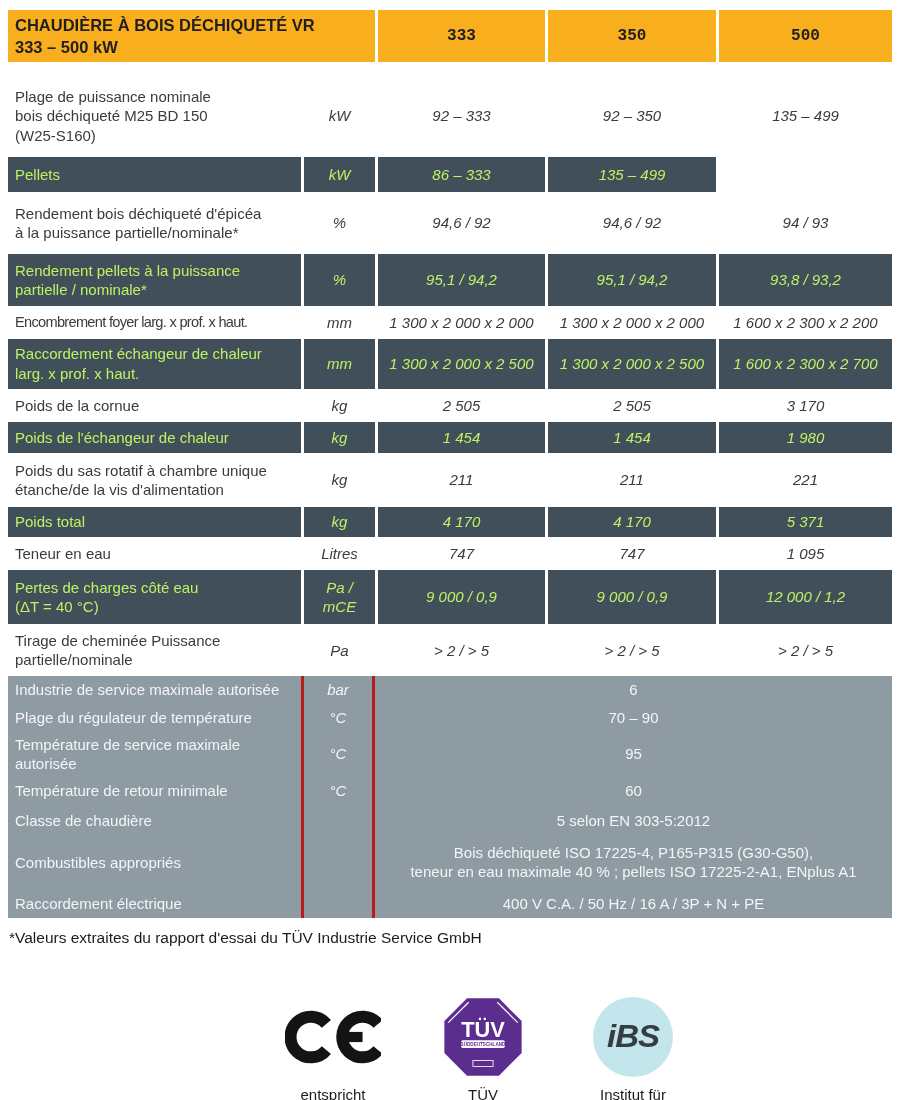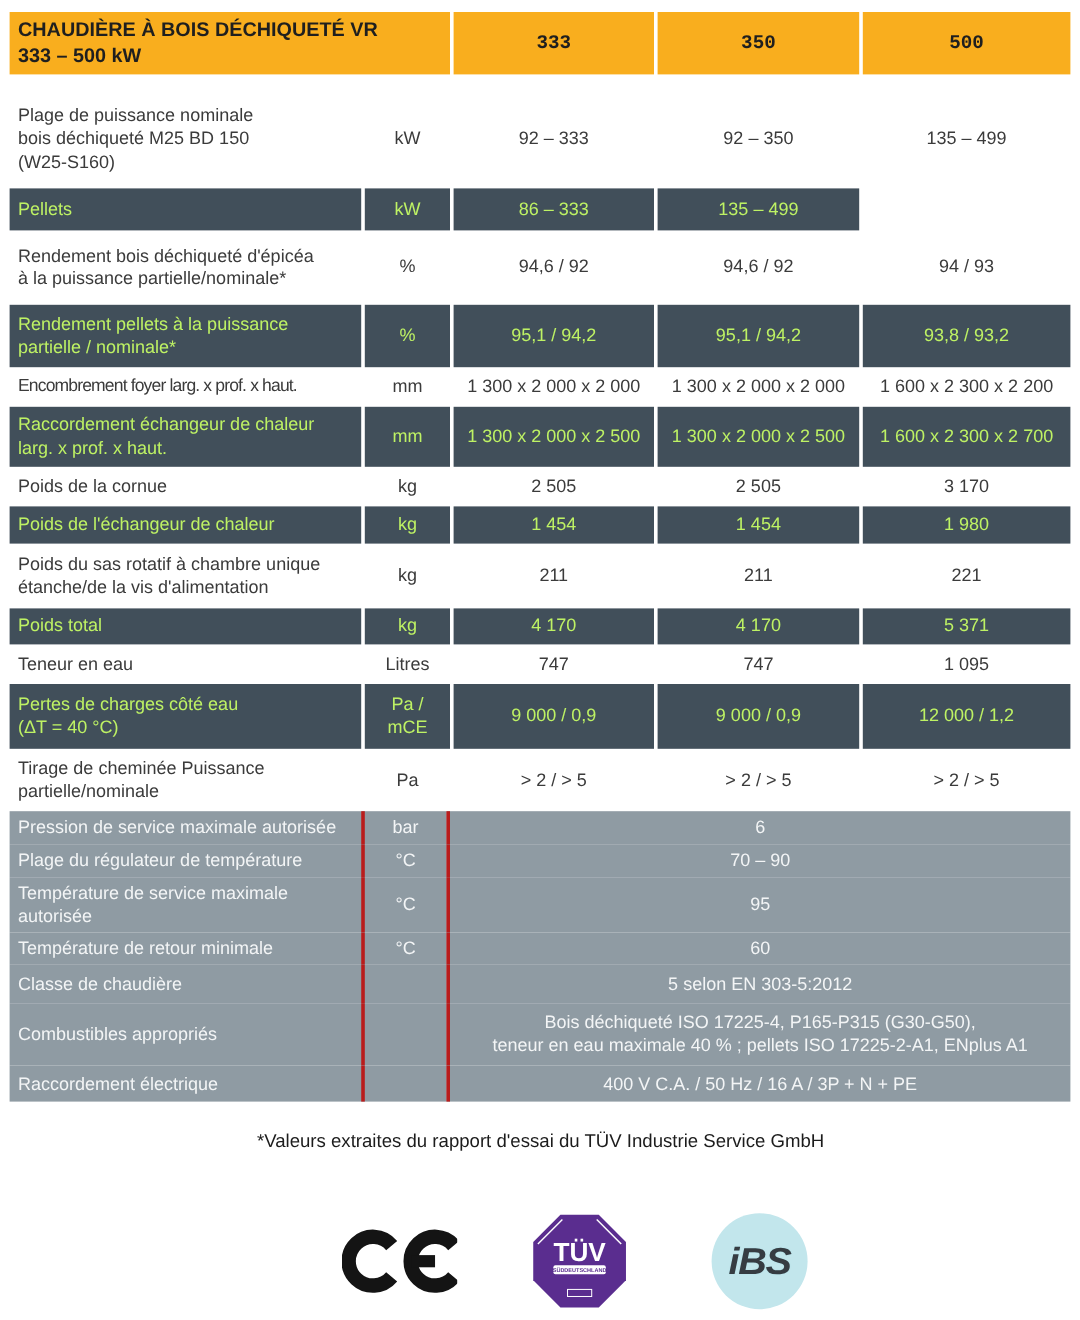--- a/index.html
+++ b/index.html
@@ -4,35 +4,35 @@
 <style>
   * { margin:0; padding:0; box-sizing:border-box; }
   html,body { width:900px; background:#ffffff; font-family:"Liberation Sans", sans-serif; }
   body { padding:10px 8px 0 8px; width:900px; height:1100px; overflow:hidden; }
 
   .tbl { width:884px; }
   .row { display:grid; grid-template-columns:293px 71px 167px 168px 1fr; column-gap:3px; margin-bottom:3px; }
   .hrow { display:grid; grid-template-columns:367px 167px 168px 1fr; column-gap:3px; margin-bottom:16px; }
   .c { display:flex; align-items:center; font-size:15px; line-height:1.28; }
   .label { padding:4px 2px 4px 7px; white-space:pre-line; justify-content:flex-start; text-align:left; }
-  .unit, .val { justify-content:center; text-align:center; white-space:pre-line; padding:2px 1px; }
+  .unit, .val { justify-content:center; text-align:center; white-space:pre-line; padding:2px 1px;font-style:italic; }
   .light .c { background:#ffffff; color:#3b3b3b; }
   .dark .c  { background:#414f5a; color:#bef264; }
   .orange .c { background:#f9ae1e; color:#1f1f1f; font-weight:bold; }
   .hrow .title { font-size:16.5px; line-height:1.35; padding-left:7px; white-space:pre-line; }
   .hrow .col { justify-content:center; font-size:16px;font-family:Liberation Mono, monospace; }
   .cond { letter-spacing:-0.7px; font-size:14.6px; }
 
   .gray { margin-top:0; }
   .grow { display:grid; grid-template-columns:293px 71px 1fr; }
   .grow .c { background:#8f9ba3; color:#f3f5f6; }
   .grow .unit, .grow .gval { border-left:3px solid #b91c1c; }
   .gval { display:flex; align-items:center; justify-content:center; text-align:center; white-space:pre-line; padding:2px 6px; }
 
-  .footnote { margin-top:25px; padding-left:1px; font-size:15.5px; color:#1c1c1c;text-align:center; }
+  .footnote { margin-top:11px; padding-left:1px; font-size:15.5px; color:#1c1c1c; }
 
   .logos { margin-top:44px; padding-left:250px; display:flex; }
   .logo-block { width:150px; display:flex; flex-direction:column; align-items:center; }
   .logo-art { height:92px; display:flex; align-items:center; justify-content:center; }
   .caption { margin-top:2px; font-size:15px; line-height:1.3; color:#1b1b1b; text-align:center; white-space:pre-line; }
   .ibs-circle { width:80px; height:80px; border-radius:50%; background:#c2e6ec; display:flex; align-items:center; justify-content:center; }
   .ibs-text { font-size:33px; font-weight:bold; font-style:italic; color:#363c42; letter-spacing:-1px;
               text-shadow:0 0 1px #9fd6de; transform:scaleY(0.95); }
 </style>
 </head>
@@ -155,21 +155,21 @@
     <div class="c label">Tirage de cheminée Puissance
 partielle/nominale</div>
     <div class="c unit">Pa</div>
     <div class="c val">&gt; 2 / &gt; 5</div>
     <div class="c val">&gt; 2 / &gt; 5</div>
     <div class="c val">&gt; 2 / &gt; 5</div>
   </div>
 
   <div class="gray">
     <div class="grow" style="min-height:27px">
-      <div class="c label">Pression de service maximale autorisée</div>
+      <div class="c label">Industrie de service maximale autorisée</div>
       <div class="c unit">bar</div>
       <div class="c gval">6</div>
     </div>
     <div class="grow" style="min-height:27px">
       <div class="c label">Plage du régulateur de température</div>
       <div class="c unit">°C</div>
       <div class="c gval">70 – 90</div>
     </div>
     <div class="grow" style="min-height:46px">
       <div class="c label">Température de service maximale

